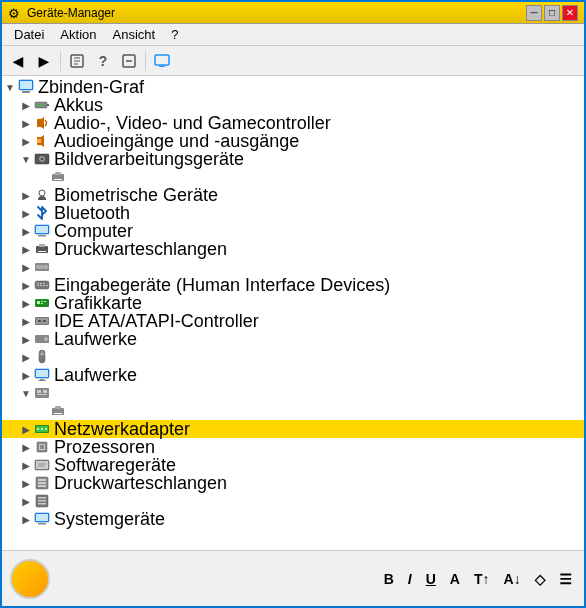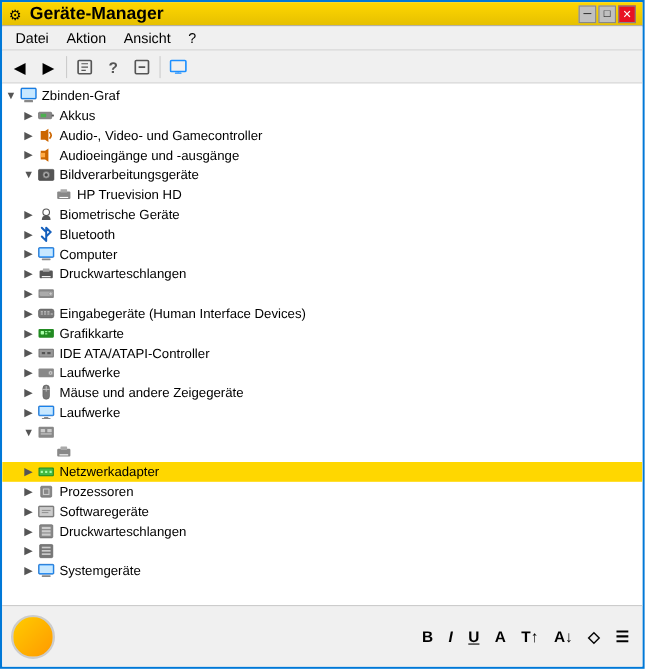--- a/index.html
+++ b/index.html
@@ -20,22 +20,22 @@
       align-items: center;
       padding: 0 6px;
       border-bottom: 1px solid #999;
     }
     .title-bar-icon {
       width: 14px;
       height: 14px;
       margin-right: 5px;
     }
     .title-bar-text {
-      font-size: 16px;
-      font-weight: bold;
+      font-size: 12px;
+      font-weight: normal;
       color: #000;
     }
     .title-bar-controls {
       margin-left: auto;
       display: flex;
       gap: 2px;
     }
     .title-bar-btn {
       width: 16px;
       height: 16px;
@@ -141,21 +141,21 @@
       width: 16px;
       height: 16px;
       margin-right: 4px;
       flex-shrink: 0;
       display: flex;
       align-items: center;
       justify-content: center;
       font-size: 13px;
     }
     .tree-label {
-      font-size: 12px;
+      font-size: 18px;
       color: #000;
     }
 
     
     .icon-computer { color: #1e90ff; }
 
     
     .bottom-bar {
       height: 56px;
       background: #f0f0f0;
@@ -311,21 +311,20 @@
       <div class="tree-indent"></div>
       <div class="tree-indent"></div>
       <div class="tree-toggle" style="visibility:hidden;">▶</div>
       <div class="tree-icon">
         <svg width="16" height="16" viewBox="0 0 16 16">
           <rect x="2" y="5" width="12" height="7" rx="1" fill="#888"></rect>
           <rect x="5" y="3" width="6" height="3" rx="0.5" fill="#aaa"></rect>
           <rect x="4" y="10" width="8" height="1" fill="#fff"></rect>
         </svg>
       </div>
-      <span class="tree-label">HP Truevision HD</span>
     </div>
 
     <div class="tree-item">
       <div class="tree-indent"></div>
       <div class="tree-toggle">▶</div>
       <div class="tree-icon">
         <svg width="16" height="16" viewBox="0 0 16 16">
           <circle cx="8" cy="6" r="3" fill="none" stroke="#555" stroke-width="1"></circle>
           <path d="M4,13 Q4,9 8,9 Q12,9 12,13" fill="#555"></path>
         </svg>
@@ -446,21 +445,20 @@
     <div class="tree-item">
       <div class="tree-indent"></div>
       <div class="tree-toggle">▶</div>
       <div class="tree-icon">
         <svg width="16" height="16" viewBox="0 0 16 16">
           <path d="M5,4 Q5,1 8,1 Q11,1 11,4 L11,11 Q11,14 8,14 Q5,14 5,11 Z" fill="#777" stroke="#555" stroke-width="0.5"></path>
           <line x1="8" y1="2" x2="8" y2="7" stroke="#ccc" stroke-width="0.8"></line>
           <line x1="5" y1="5" x2="11" y2="5" stroke="#ccc" stroke-width="0.8"></line>
         </svg>
       </div>
-      <span class="tree-label">Mäuse und andere Zeigegeräte</span>
     </div>
 
     <div class="tree-item">
       <div class="tree-indent"></div>
       <div class="tree-toggle">▶</div>
       <div class="tree-icon">
         <svg width="16" height="16" viewBox="0 0 16 16">
           <rect x="1" y="2" width="14" height="9" rx="1" fill="#1e90ff" stroke="#0050aa" stroke-width="0.5"></rect>
           <rect x="2" y="3" width="12" height="7" fill="#c8e8ff"></rect>
           <rect x="6" y="12" width="4" height="1.5" rx="0.5" fill="#888"></rect>

